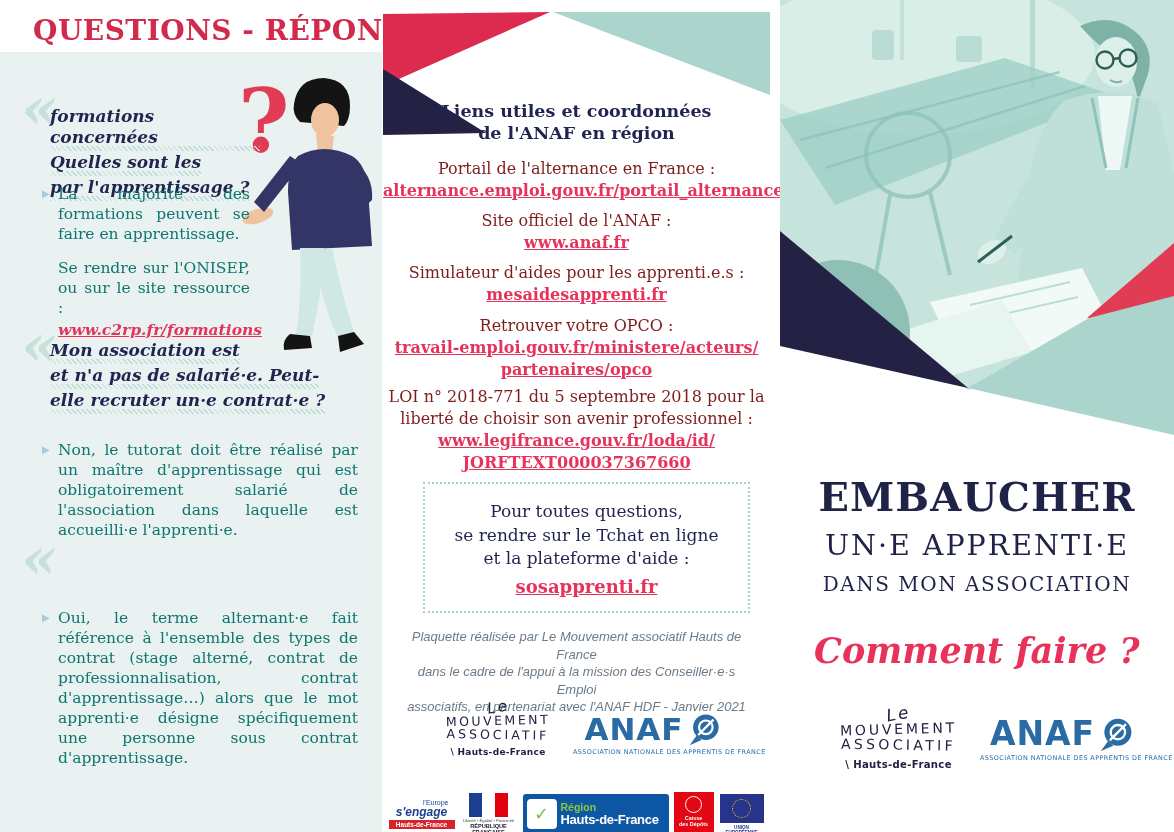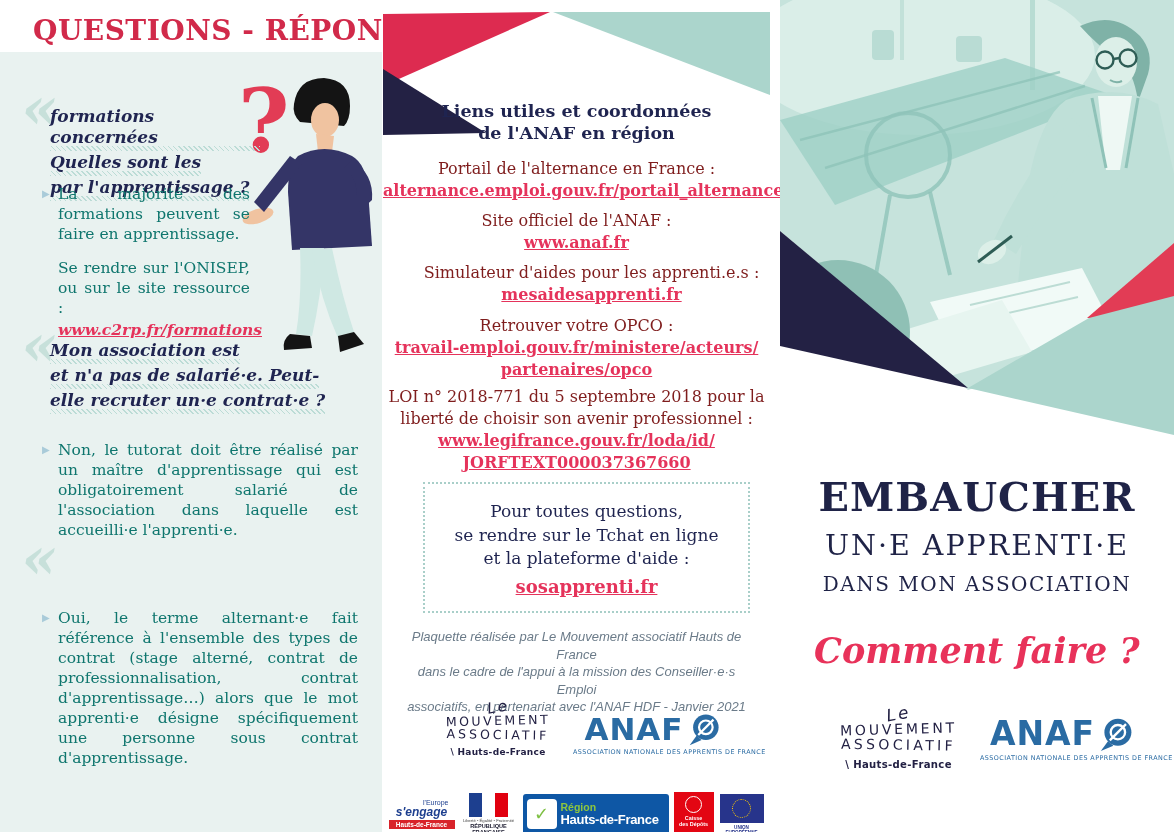--- a/index.html
+++ b/index.html
@@ -164,21 +164,21 @@
     <div class="link-group" style="top:146px;">
       <div class="mid-label">Portail de l'alternance en France :</div>
       <div class="mid-url">alternance.emploi.gouv.fr/portail_alternance/</div>
     </div>
 
     <div class="link-group" style="top:198px;">
       <div class="mid-label">Site officiel de l'ANAF :</div>
       <div class="mid-url">www.anaf.fr</div>
     </div>
 
-    <div class="link-group" style="top:250px;padding-left:15px;">
+    <div class="link-group" style="top:250px;">
       <div class="mid-label">Simulateur d'aides pour les apprenti.e.s :</div>
       <div class="mid-url">mesaidesapprenti.fr</div>
     </div>
 
     <div class="link-group" style="top:303px;">
       <div class="mid-label">Retrouver votre OPCO :</div>
       <div class="mid-url">travail-emploi.gouv.fr/ministere/acteurs/</div>
       <div class="mid-url">partenaires/opco</div>
     </div>
 

